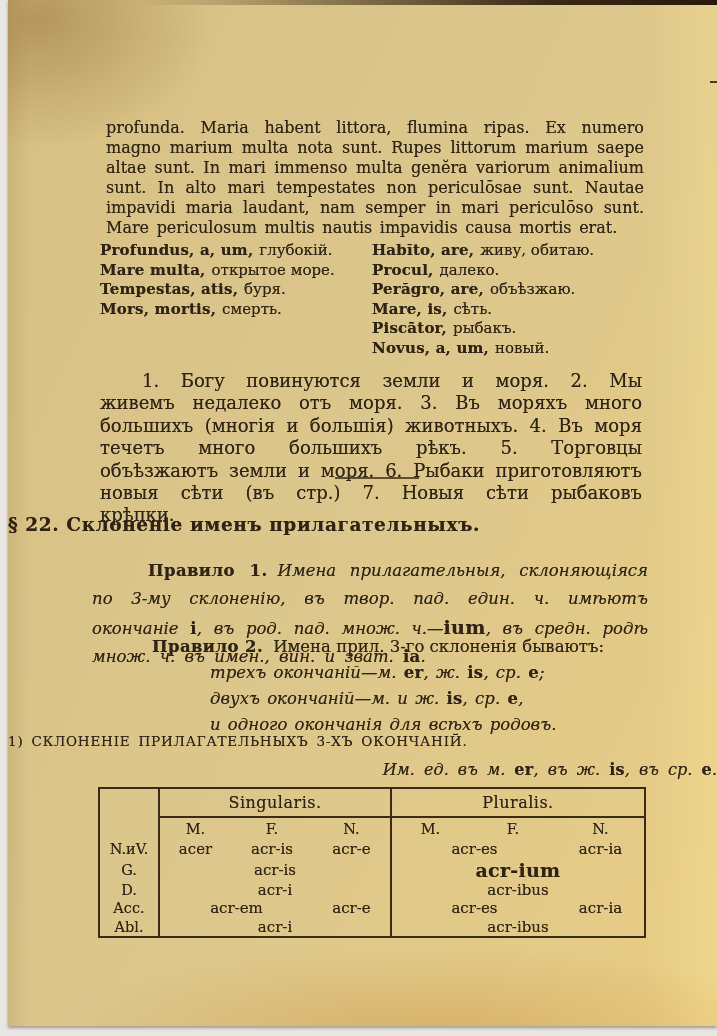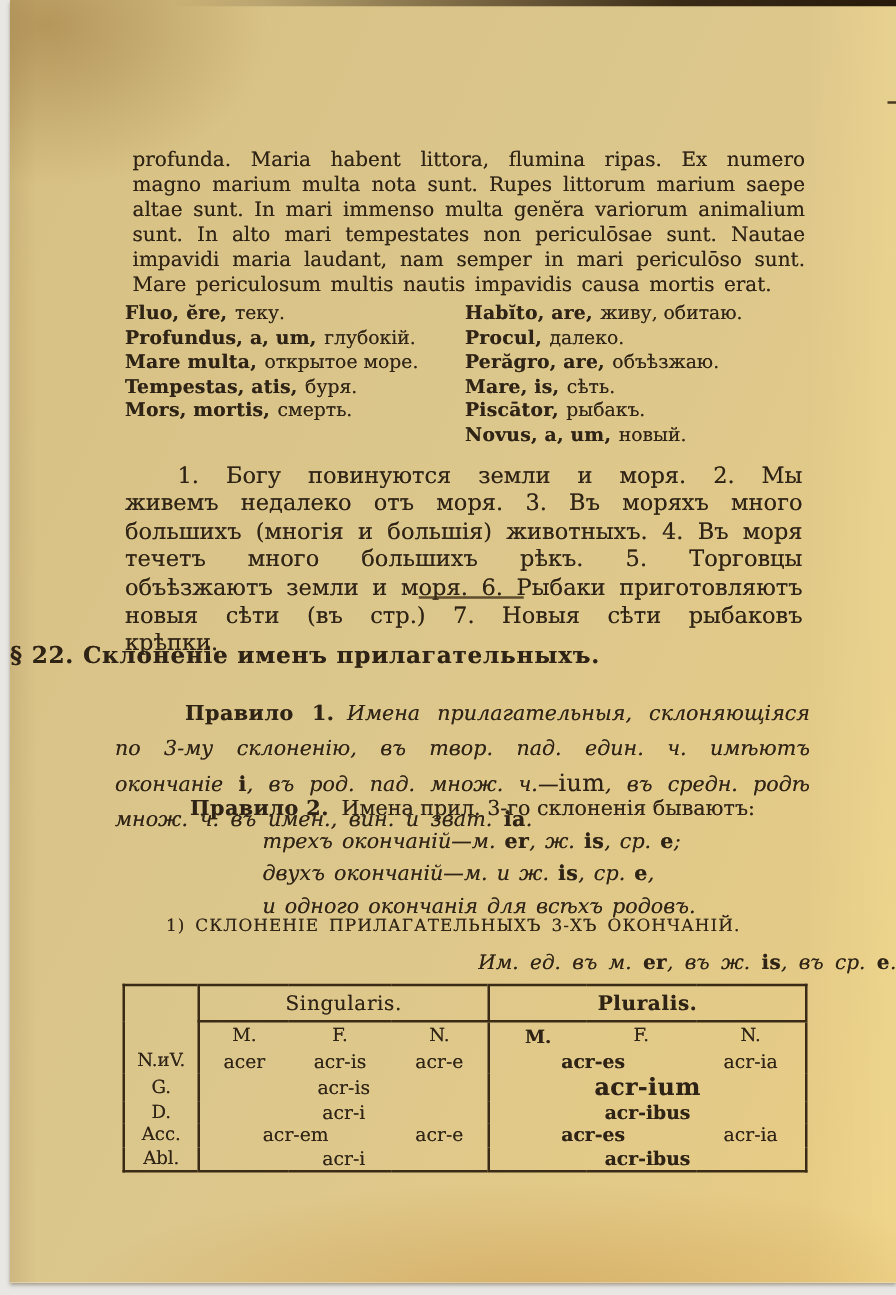--- a/index.html
+++ b/index.html
@@ -54,63 +54,62 @@
     font-size:18.5px;font-weight:bold;letter-spacing:0.6px;
   }
 
   .rule1{
     position:absolute;left:84px;top:540px;width:556px;
     font-size:16.5px;line-height:28px;text-align:justify;text-indent:56px;word-spacing:4px;
   }
   .rule-label{font-weight:bold;font-style:normal;margin-right:10px;letter-spacing:0.4px;}
   .it{font-style:italic;}
   .lat{font-style:normal;font-weight:bold;letter-spacing:0.3px;}
-  .lat-big{font-style:normal;font-weight:normal;font-size:19px;letter-spacing:0.3px;}
+  .lat-big{font-style:normal;font-weight:bold;font-size:19px;letter-spacing:0.3px;}
 
   .rule2{position:absolute;left:144px;top:634px;width:480px;font-size:16.5px;line-height:26px;}
   .rule2-sub{padding-left:58px;word-spacing:2px;}
 
   .subsection{
-    position:absolute;left:0;top:733px;width:100%;text-align:center;
+    position:absolute;left:0;top:733px;width:100%;
     font-size:13.5px;letter-spacing:0.8px;word-spacing:3px;
   }
   .scheme{
     position:absolute;left:0;top:760px;width:100%;text-align:right;
     font-size:16px;word-spacing:4px;
   }
 
   .tbl-wrap{position:absolute;left:90px;top:787px;}
   table.decl{
     border-collapse:collapse;table-layout:fixed;width:548px;
     border:2.5px solid #3a2b16;font-size:15px;
   }
   table.decl td{padding:0;text-align:center;vertical-align:middle;overflow:visible;white-space:nowrap;}
   td.c-lbl{border-right:2px solid #3a2b16;text-align:center;font-size:14.5px;}
-  .sep{border-left:2px solid #3a2b16;font-weight:bold;}
+  .sep{border-left:2px solid #3a2b16;}
   td.grp{border-bottom:2px solid #3a2b16;font-size:16px;height:27px;letter-spacing:0.5px;}
   tr.gender td{height:22px;font-size:14.5px;}
   tr.data td{height:18.6px;}
   .big-form{font-size:19px;font-weight:bold;letter-spacing:0.3px;}
 </style>
 </head>
 <body>
 
 <div class="page">
   <div class="top-edge"></div>
 
   <div class="pageno-wrap">
     <span class="pageno ink">25</span>
   </div>
 
   <p class="latin-p ink">profunda. Maria habent littora, flumina ripas. Ex numero magno marium multa nota sunt. Rupes littorum marium saepe altae sunt. In mari immenso multa genĕra variorum animalium sunt. In alto mari tempestates non periculōsae sunt. Nautae impavidi maria laudant, nam semper in mari periculōso sunt. Mare periculosum multis nautis impavidis causa mortis erat.</p>
 
   <div class="vocab">
     <div class="vocab-cols">
       <div class="vocab-col-left">
-        <div class="vocab-line ink"><span class="v-lat">Fluo, ĕre,</span><span class="v-rus">теку.</span></div>
         <div class="vocab-line ink"><span class="v-lat">Profundus, a, um,</span><span class="v-rus">глубокій.</span></div>
         <div class="vocab-line ink"><span class="v-lat">Mare multa,</span><span class="v-rus">открытое море.</span></div>
         <div class="vocab-line ink"><span class="v-lat">Tempestas, atis,</span><span class="v-rus">буря.</span></div>
         <div class="vocab-line ink"><span class="v-lat">Mors, mortis,</span><span class="v-rus">смерть.</span></div>
       </div>
       <div class="vocab-col-right">
         <div class="vocab-line ink"><span class="v-lat">Habĭto, are,</span><span class="v-rus">живу, обитаю.</span></div>
         <div class="vocab-line ink"><span class="v-lat">Procul,</span><span class="v-rus">далеко.</span></div>
         <div class="vocab-line ink"><span class="v-lat">Perăgro, are,</span><span class="v-rus">объѣзжаю.</span></div>
         <div class="vocab-line ink"><span class="v-lat">Mare, is,</span><span class="v-rus">сѣть.</span></div>

